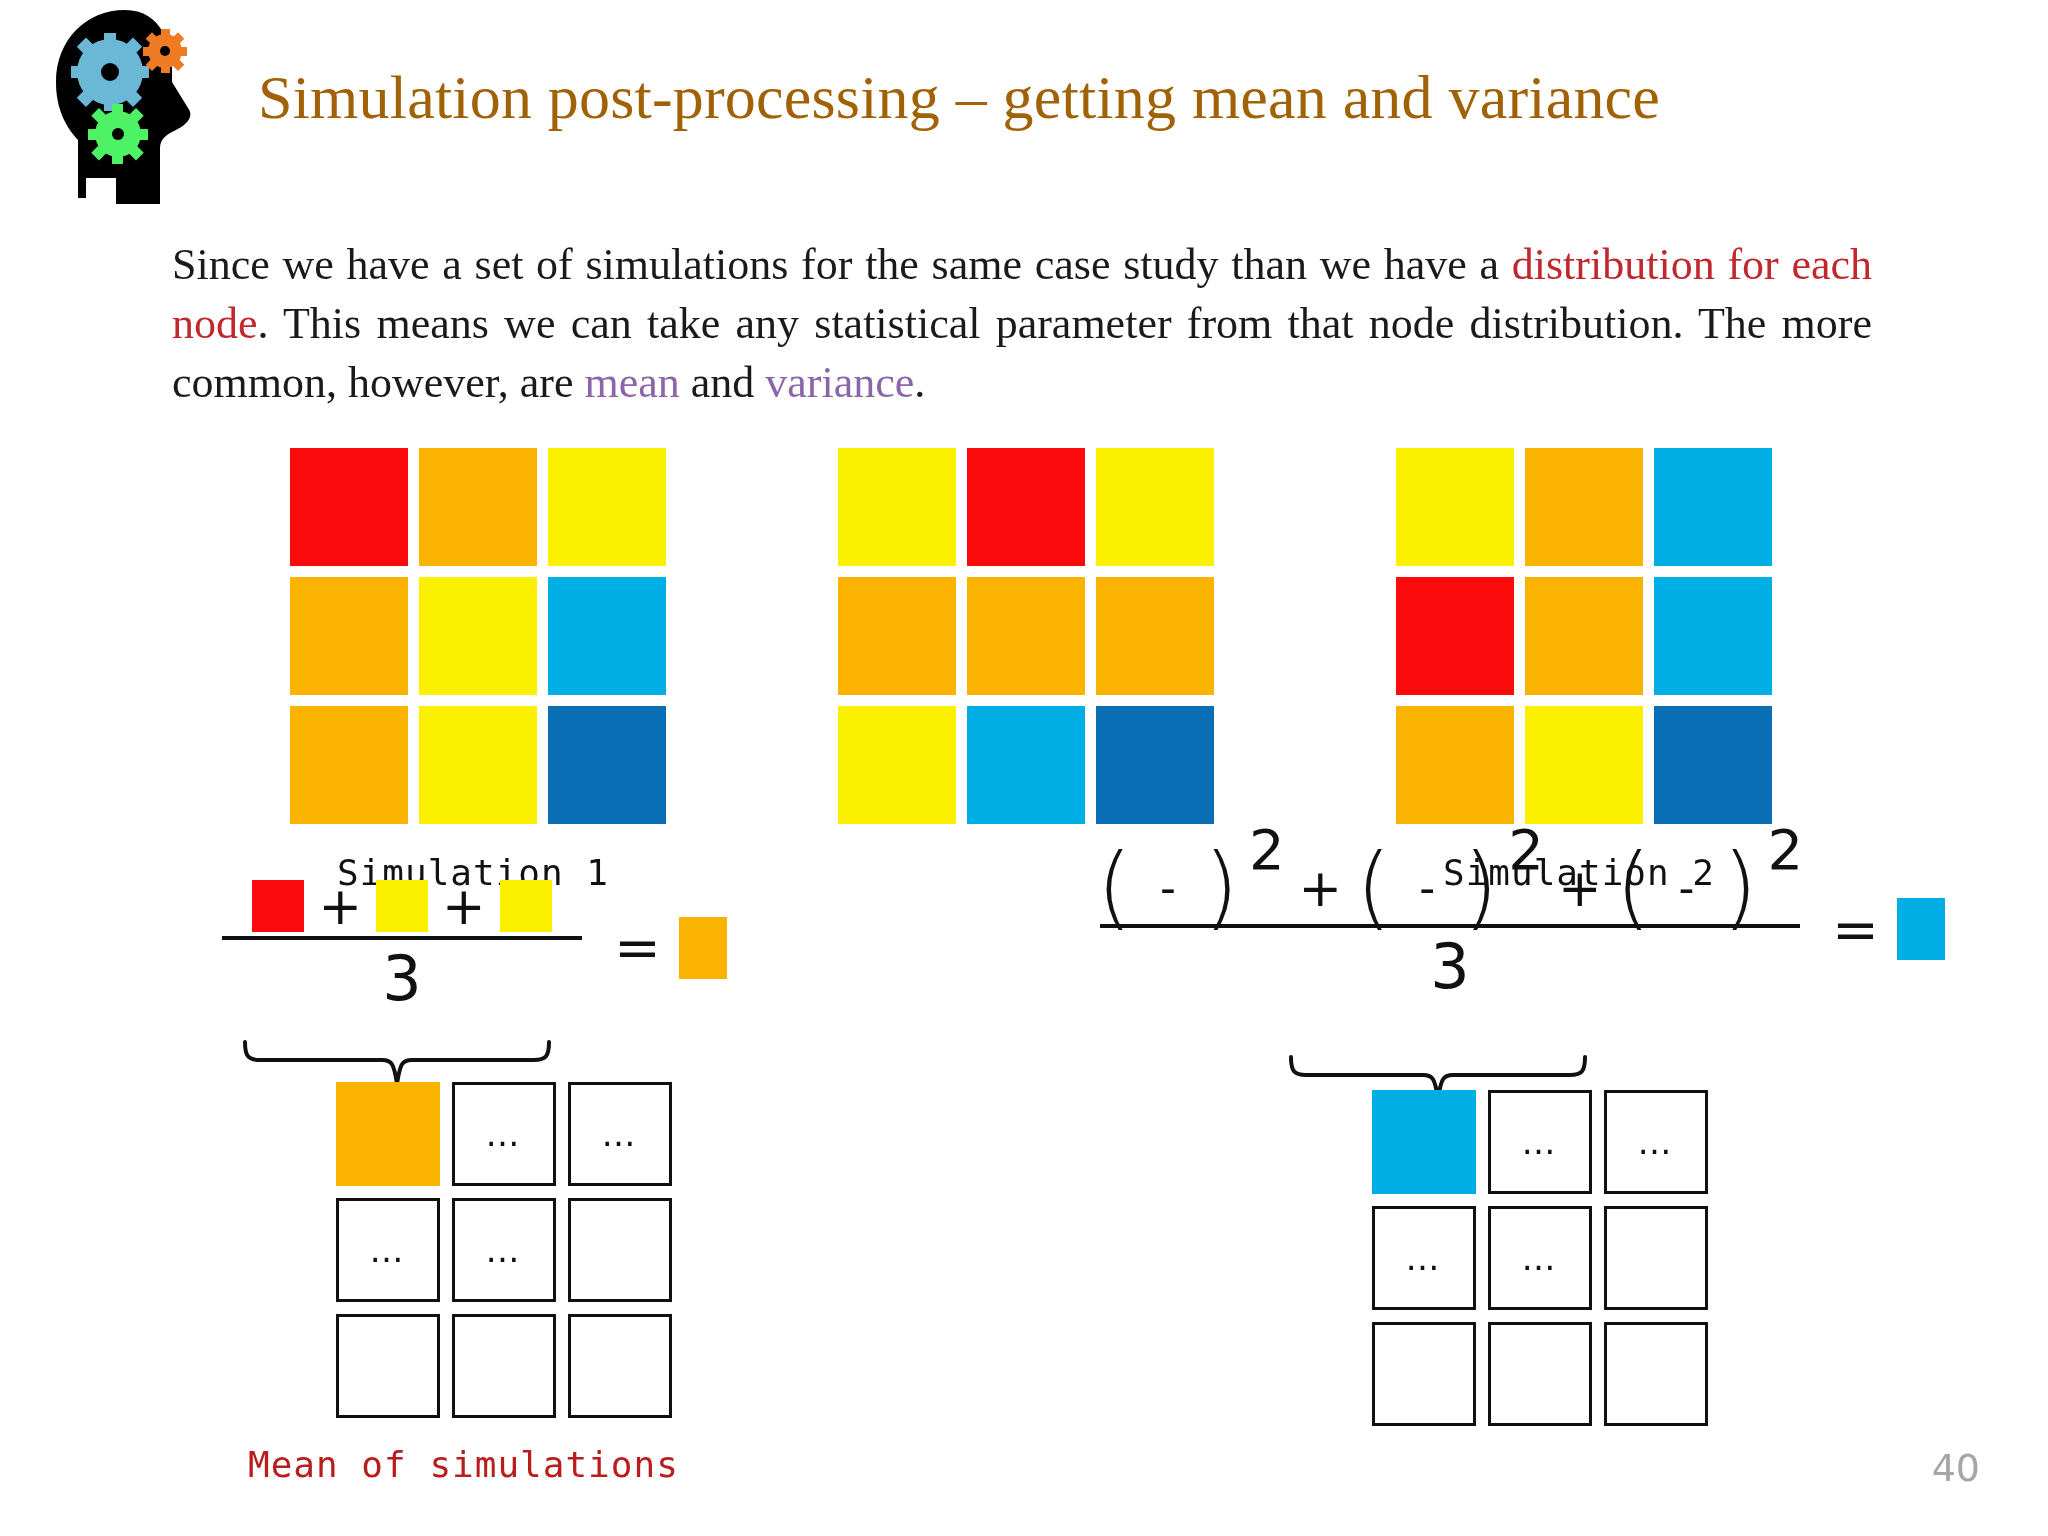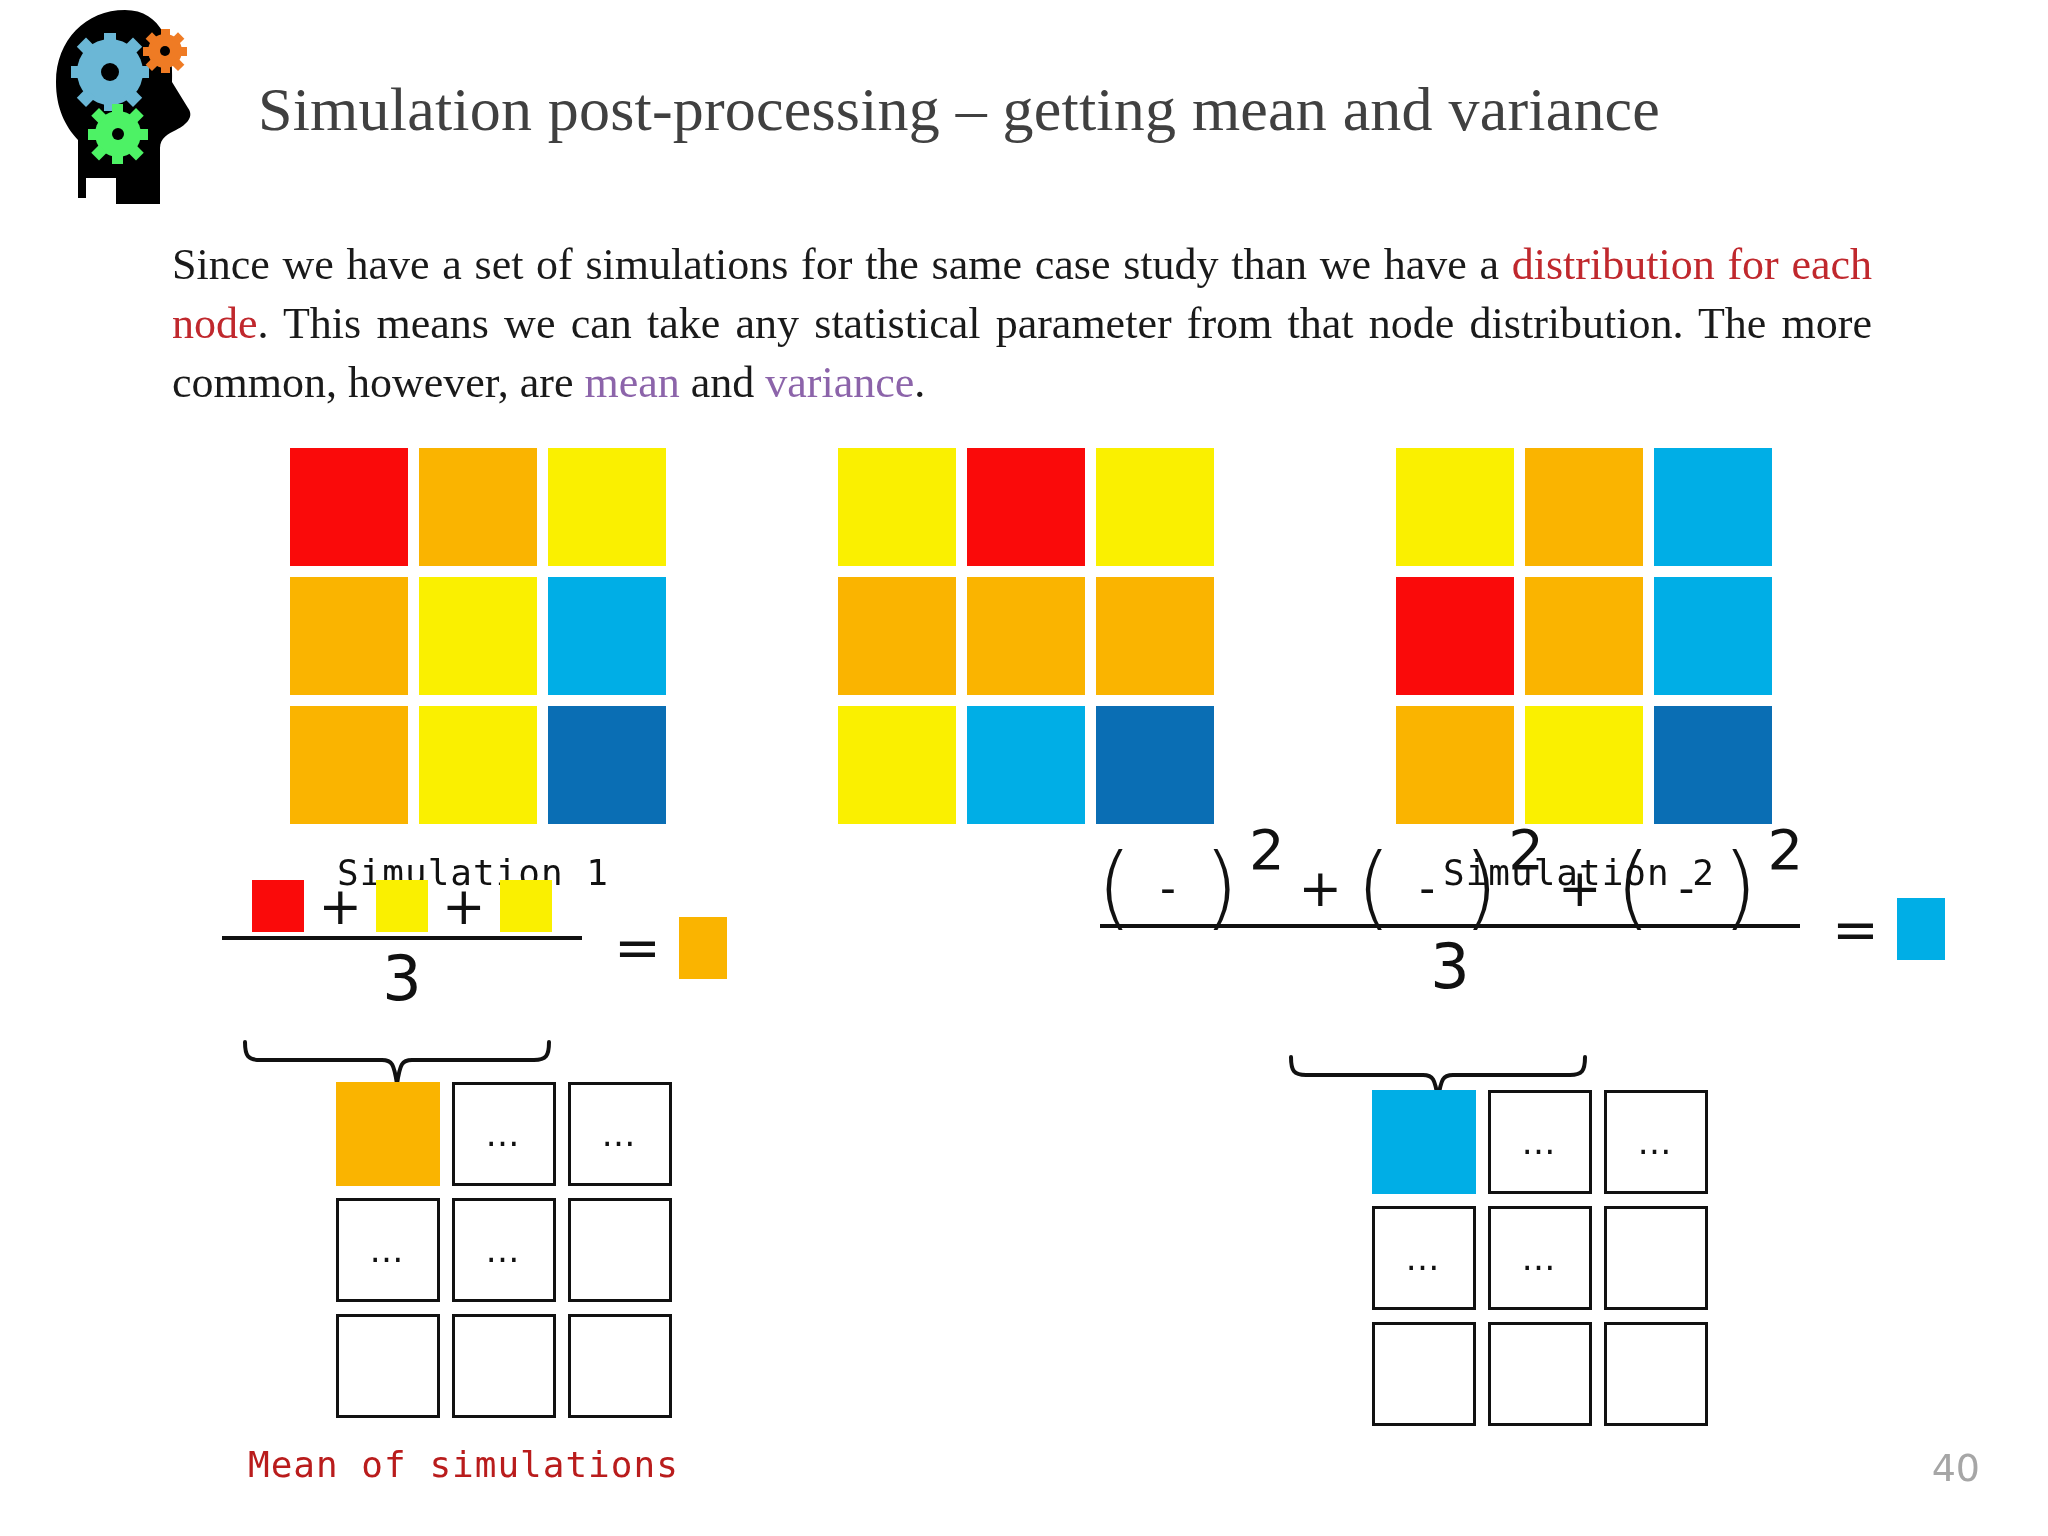--- a/index.html
+++ b/index.html
@@ -26,25 +26,25 @@
   #brain-logo {
     position: absolute;
     left: 48px;
     top: 8px;
     width: 165px;
     height: 200px;
   }
   #slide-title {
     position: absolute;
     left: 258px;
-    top: 74px;
+    top: 62px;
     font-family: "Liberation Serif", "DejaVu Serif", serif;
     font-size: 62px;
     font-weight: 400;
-    color: #404040;
+    color: #a16207;
     letter-spacing: 0.2px;
     white-space: nowrap;
   }
 
   
   #intro-paragraph {
     position: absolute;
     left: 172px;
     top: 235px;
     width: 1700px;

